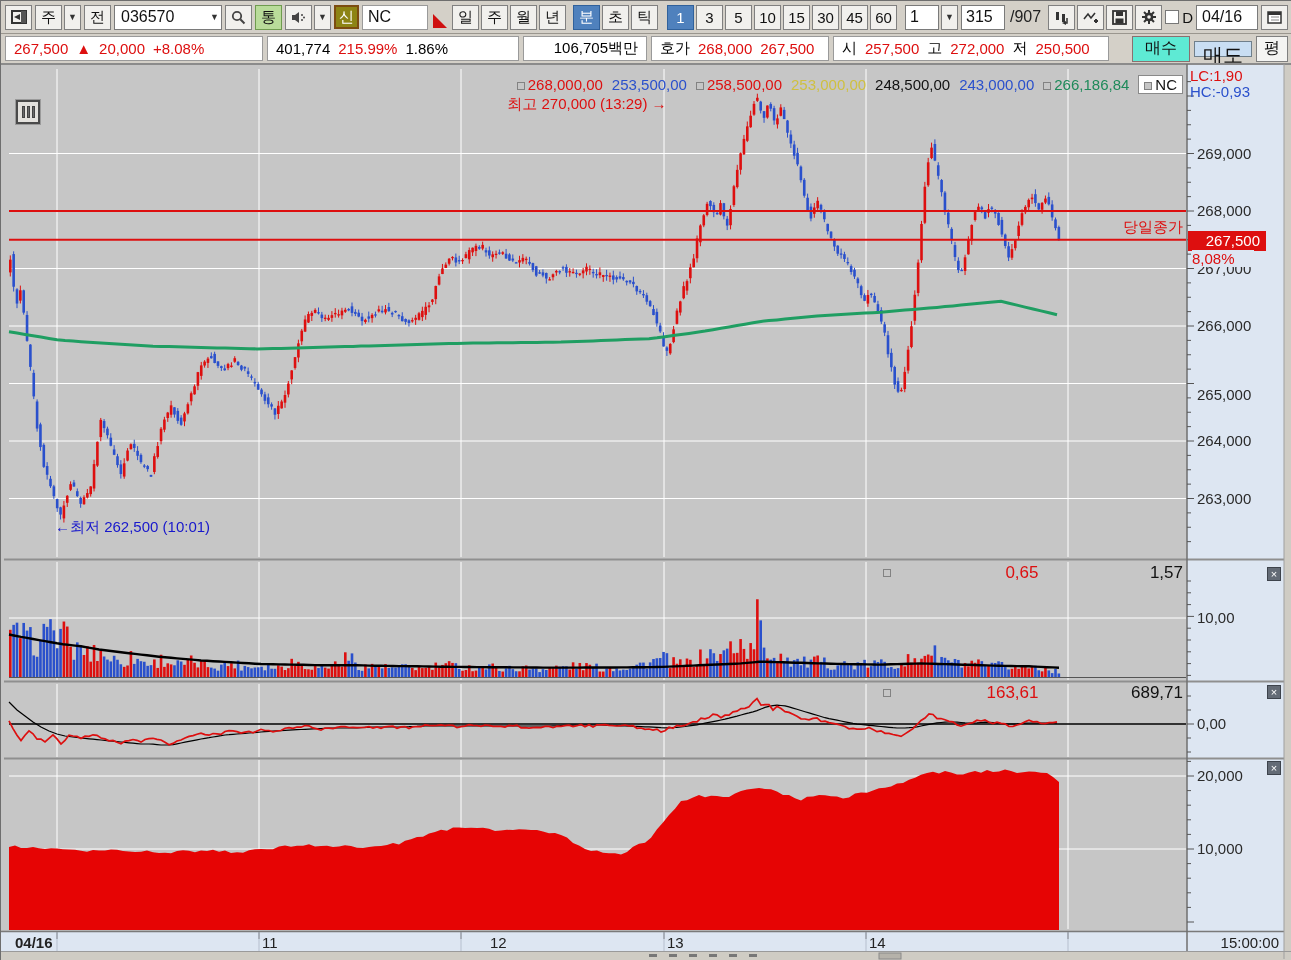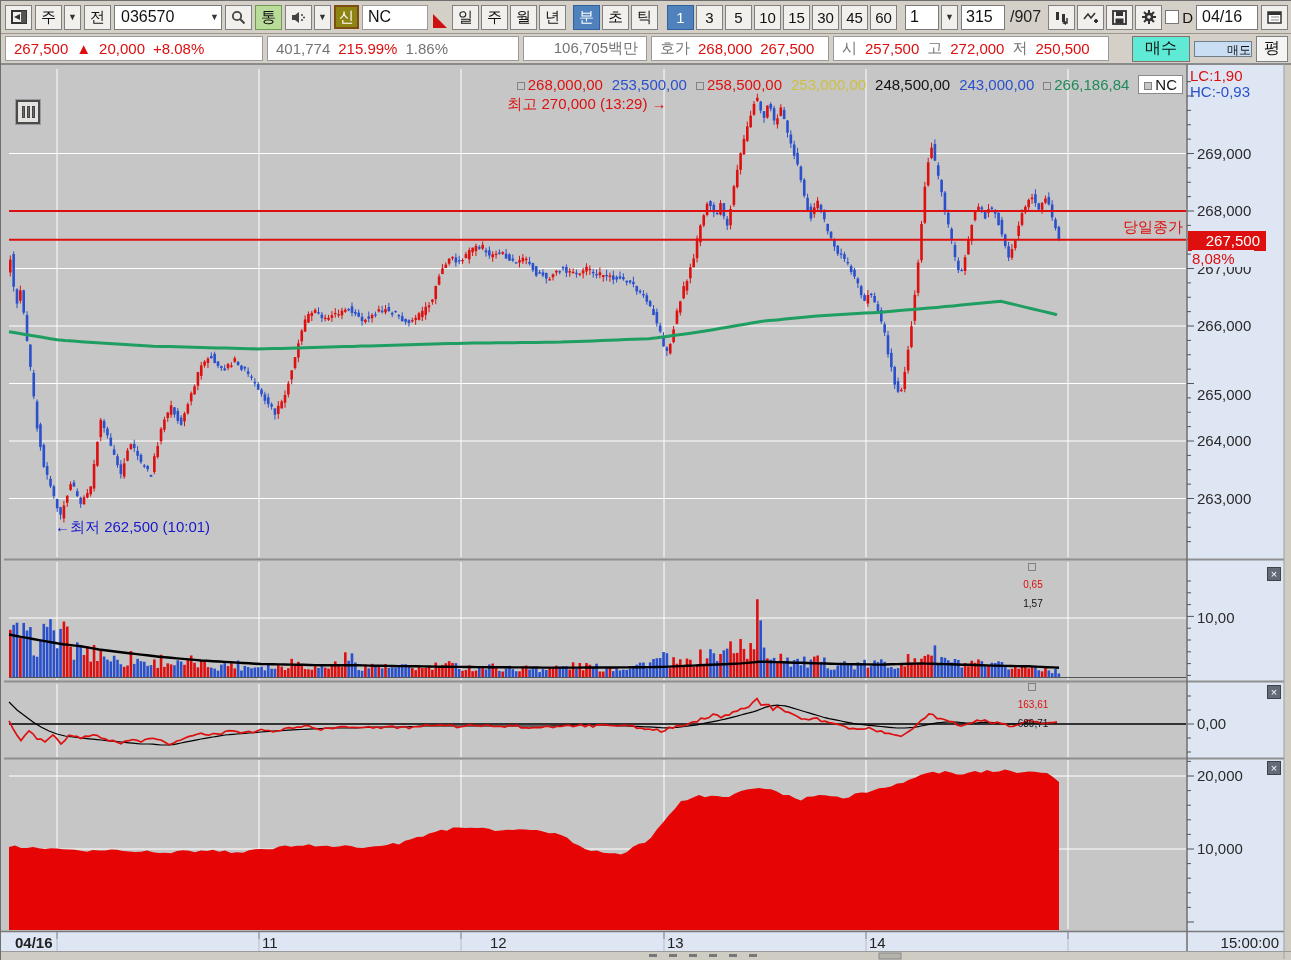--- a/index.html
+++ b/index.html
@@ -17,39 +17,39 @@
 .inbox{height:25px;background:#fff;border:1px solid #7a7a7a;display:flex;align-items:center;padding:0 2px 0 6px;}
 .inbox input{border:none;outline:none;font-size:16px;width:100%;background:transparent;color:#111;}
 .credit{height:24px;width:25px;background:#8d8414;border:2px solid #7c4c10;color:#fff;font-size:15px;display:flex;align-items:center;justify-content:center;}
 .namebox{height:25px;width:66px;background:#fff;border:1px solid #9a9a9a;font-size:16px;display:flex;align-items:center;padding-left:5px;color:#111;}
 .redtri{width:0;height:0;border-bottom:14px solid #cf1010;border-right:14px solid transparent;margin:8px 2px 0 2px;}
 .slashtxt{font-size:16px;color:#222;padding:0 2px;}
 .chk{width:14px;height:14px;background:#fff;border:1px solid #777;}
 .dlbl{font-size:15px;color:#111;}
 .field{height:25px;background:#fff;border:1px solid #9a9a9a;display:flex;align-items:center;gap:8px;padding:0 8px;white-space:nowrap;}
 .red{color:#dd0f0f;}
-.blk{color:#737373;}
+.blk{color:#000000;}
 .buybtn{height:26px;width:58px;background:#5eead4;border:1px solid #8b6f6f;font-size:16px;color:#111;}
-.sellbtn{height:16px;width:58px;background:#c9def3;border:1px solid #6f7f8b;font-size:12px;color:#111;text-align:right;}
+.sellbtn{height:16px;width:58px;background:#c9def3;border:1px solid #6f7f8b;font-size:20px;color:#111;}
 .avgbtn{height:26px;width:32px;background:#f4f4f2;border:1px solid #808080;font-size:16px;color:#111;}
 
 .bg{position:absolute;z-index:0;}
 #bg-chart{left:0;top:63px;width:1186px;height:887px;background:#c6c6c6;}
 #bg-axis{left:1186px;top:63px;width:97px;height:887px;background:#dde6f2;}
 #bg-right{left:1283px;top:63px;width:8px;height:895px;background:#cfccc4;}
 #bg-time{left:0;top:931px;width:1186px;height:19px;background:#dde6f2;}
 #bg-corner{left:1186px;top:931px;width:97px;height:19px;background:#dde6f2;}
 #bg-bottom{left:0;top:950px;width:1291px;height:9px;background:#cfccc4;border-top:1px solid #9a9a9a;}
 #chart-svg{position:absolute;left:0;top:0;z-index:1;}
 #overlay{position:absolute;left:0;top:0;width:1291px;height:960px;z-index:2;pointer-events:none;}
 .lab{position:absolute;font-size:15px;color:#2a2a2a;white-space:nowrap;}
 .legend-row{position:absolute;top:74px;left:420px;width:762px;display:flex;justify-content:flex-end;align-items:center;gap:9px;font-size:15px;white-space:nowrap;}
 .lgsq{display:inline-block;width:8px;height:8px;border:1px solid #828282;margin-right:3px;background:#c6c6c6;}
 .lgbox{background:#fff;border:1px solid #8a8a8a;padding:0 5px;}
-.plegend{position:absolute;display:flex;justify-content:space-between;align-items:center;gap:8px;font-size:10px;width:300px;white-space:nowrap;flex-direction:column;}
+.plegend{position:absolute;display:flex;justify-content:space-between;align-items:center;gap:8px;font-size:17px;width:300px;white-space:nowrap;}
 .closebtn{position:absolute;width:14px;height:14px;background:#636b76;border:1px solid #3d434c;color:#fff;font-size:11px;line-height:12px;text-align:center;}
 .pricebox{position:absolute;left:1187px;top:230px;width:78px;height:20px;background:#dd0f0f;color:#fff;font-size:15px;text-align:right;padding:1px 6px 0 0;}
 .pctlab{position:absolute;left:1191px;top:249px;width:62px;font-size:15px;color:#dd0f0f;background:#dde6f2;}
 .anno-high{position:absolute;left:420px;top:94px;width:332px;text-align:center;font-size:15px;color:#dd0f0f;}
 .anno-low{position:absolute;left:54px;top:517px;font-size:15px;color:#1717cc;}
 .closeline{position:absolute;left:1078px;top:217px;width:104px;text-align:right;font-size:15px;color:#dd0f0f;}
 .lchc{position:absolute;left:1189px;font-size:15px;}
 .gridicon{position:absolute;left:15px;top:99px;width:24px;height:24px;background:#e4e2de;border:2px solid #4a4a4a;outline:1px solid #9a9a9a;display:flex;align-items:center;justify-content:center;gap:2px;}
 .gridicon i{display:block;width:3px;height:12px;background:#6a6a6a;border:1px solid #444;}
 .timelab{position:absolute;top:933px;font-size:15px;color:#222;}

